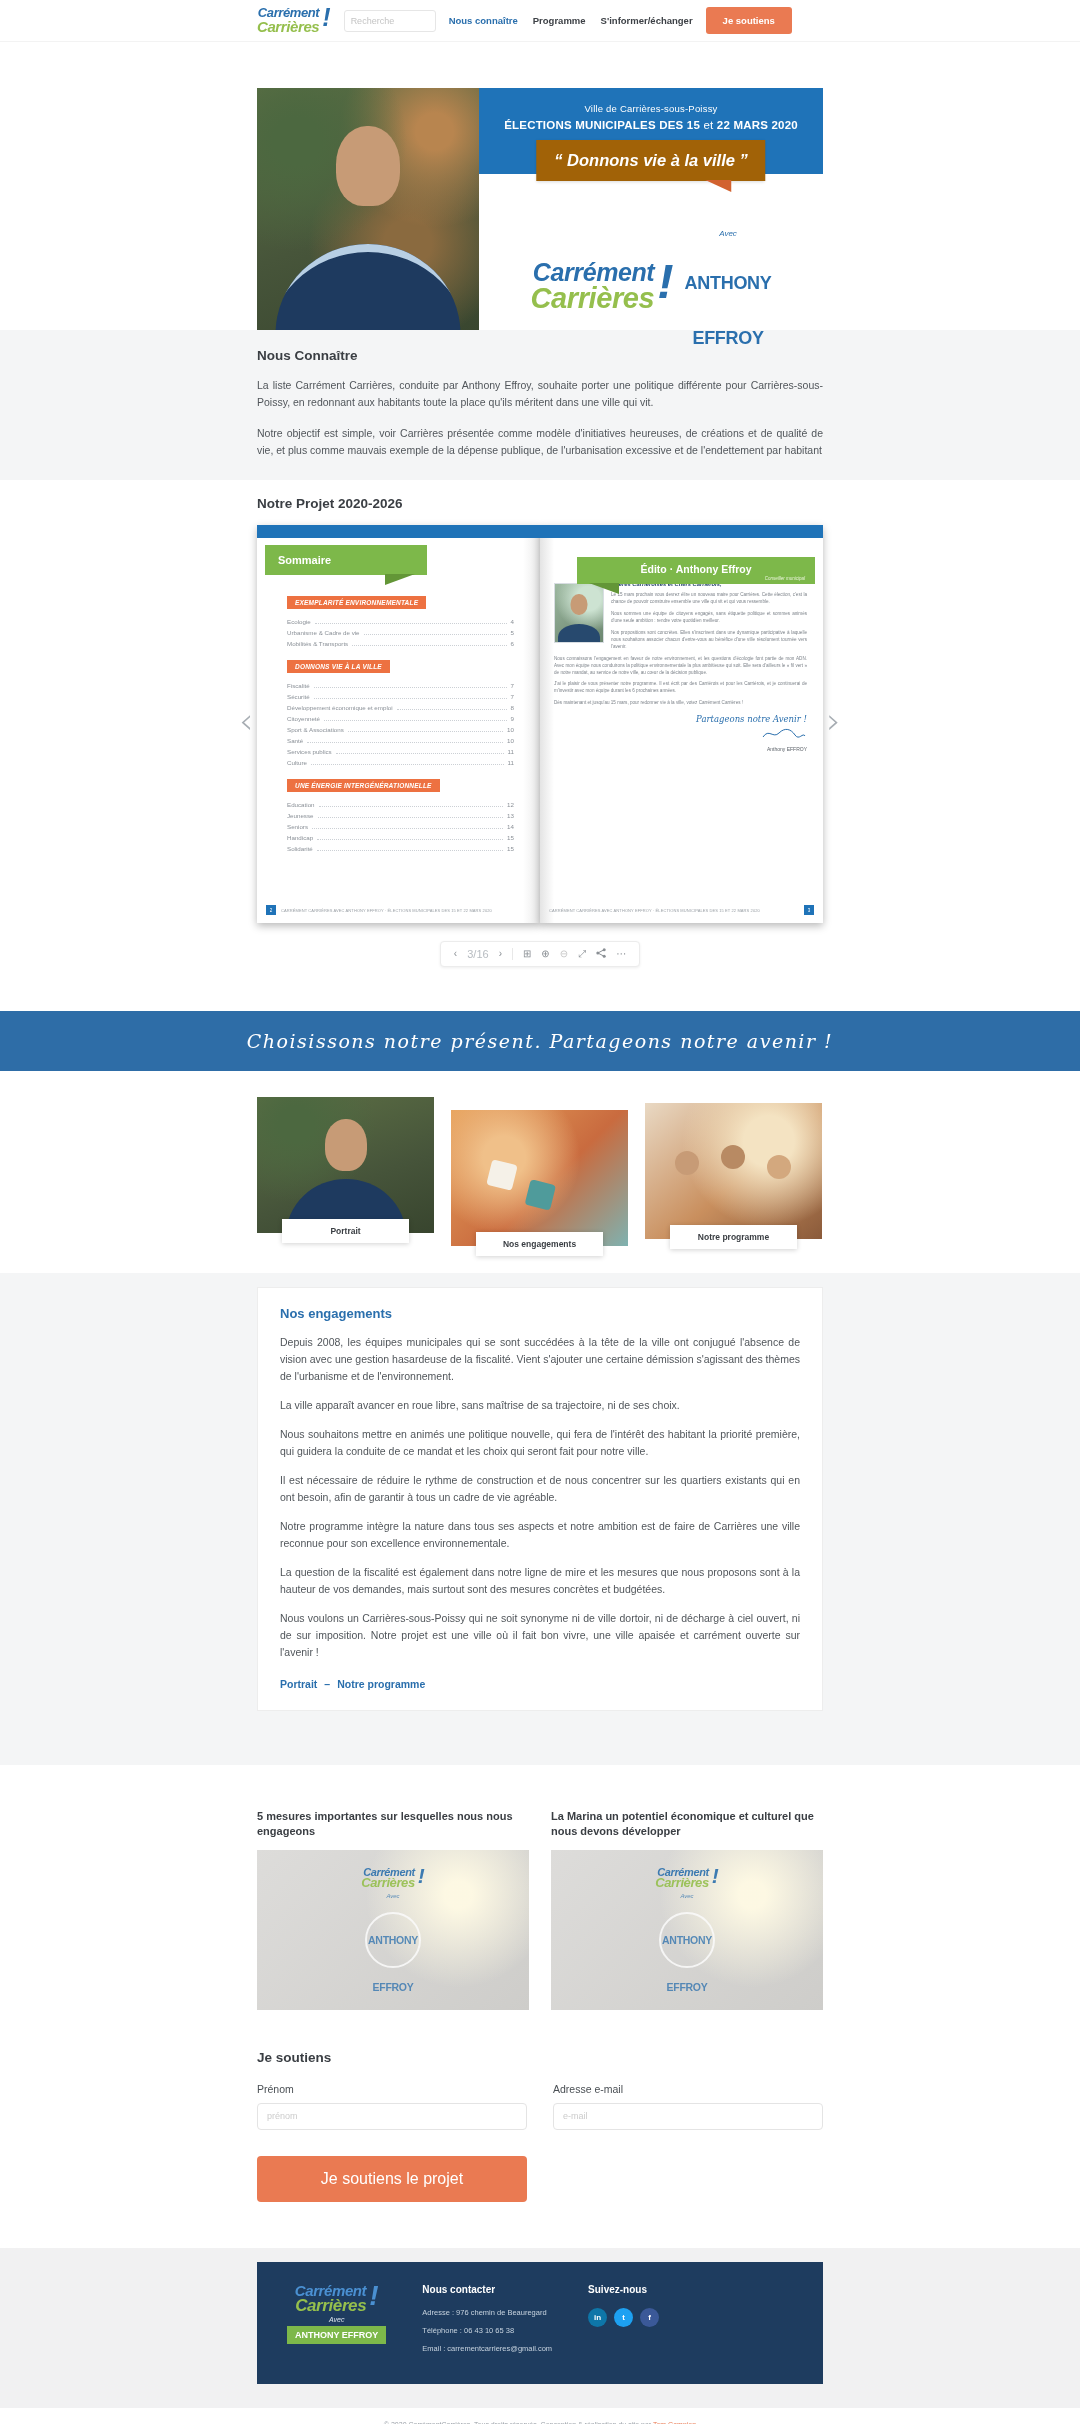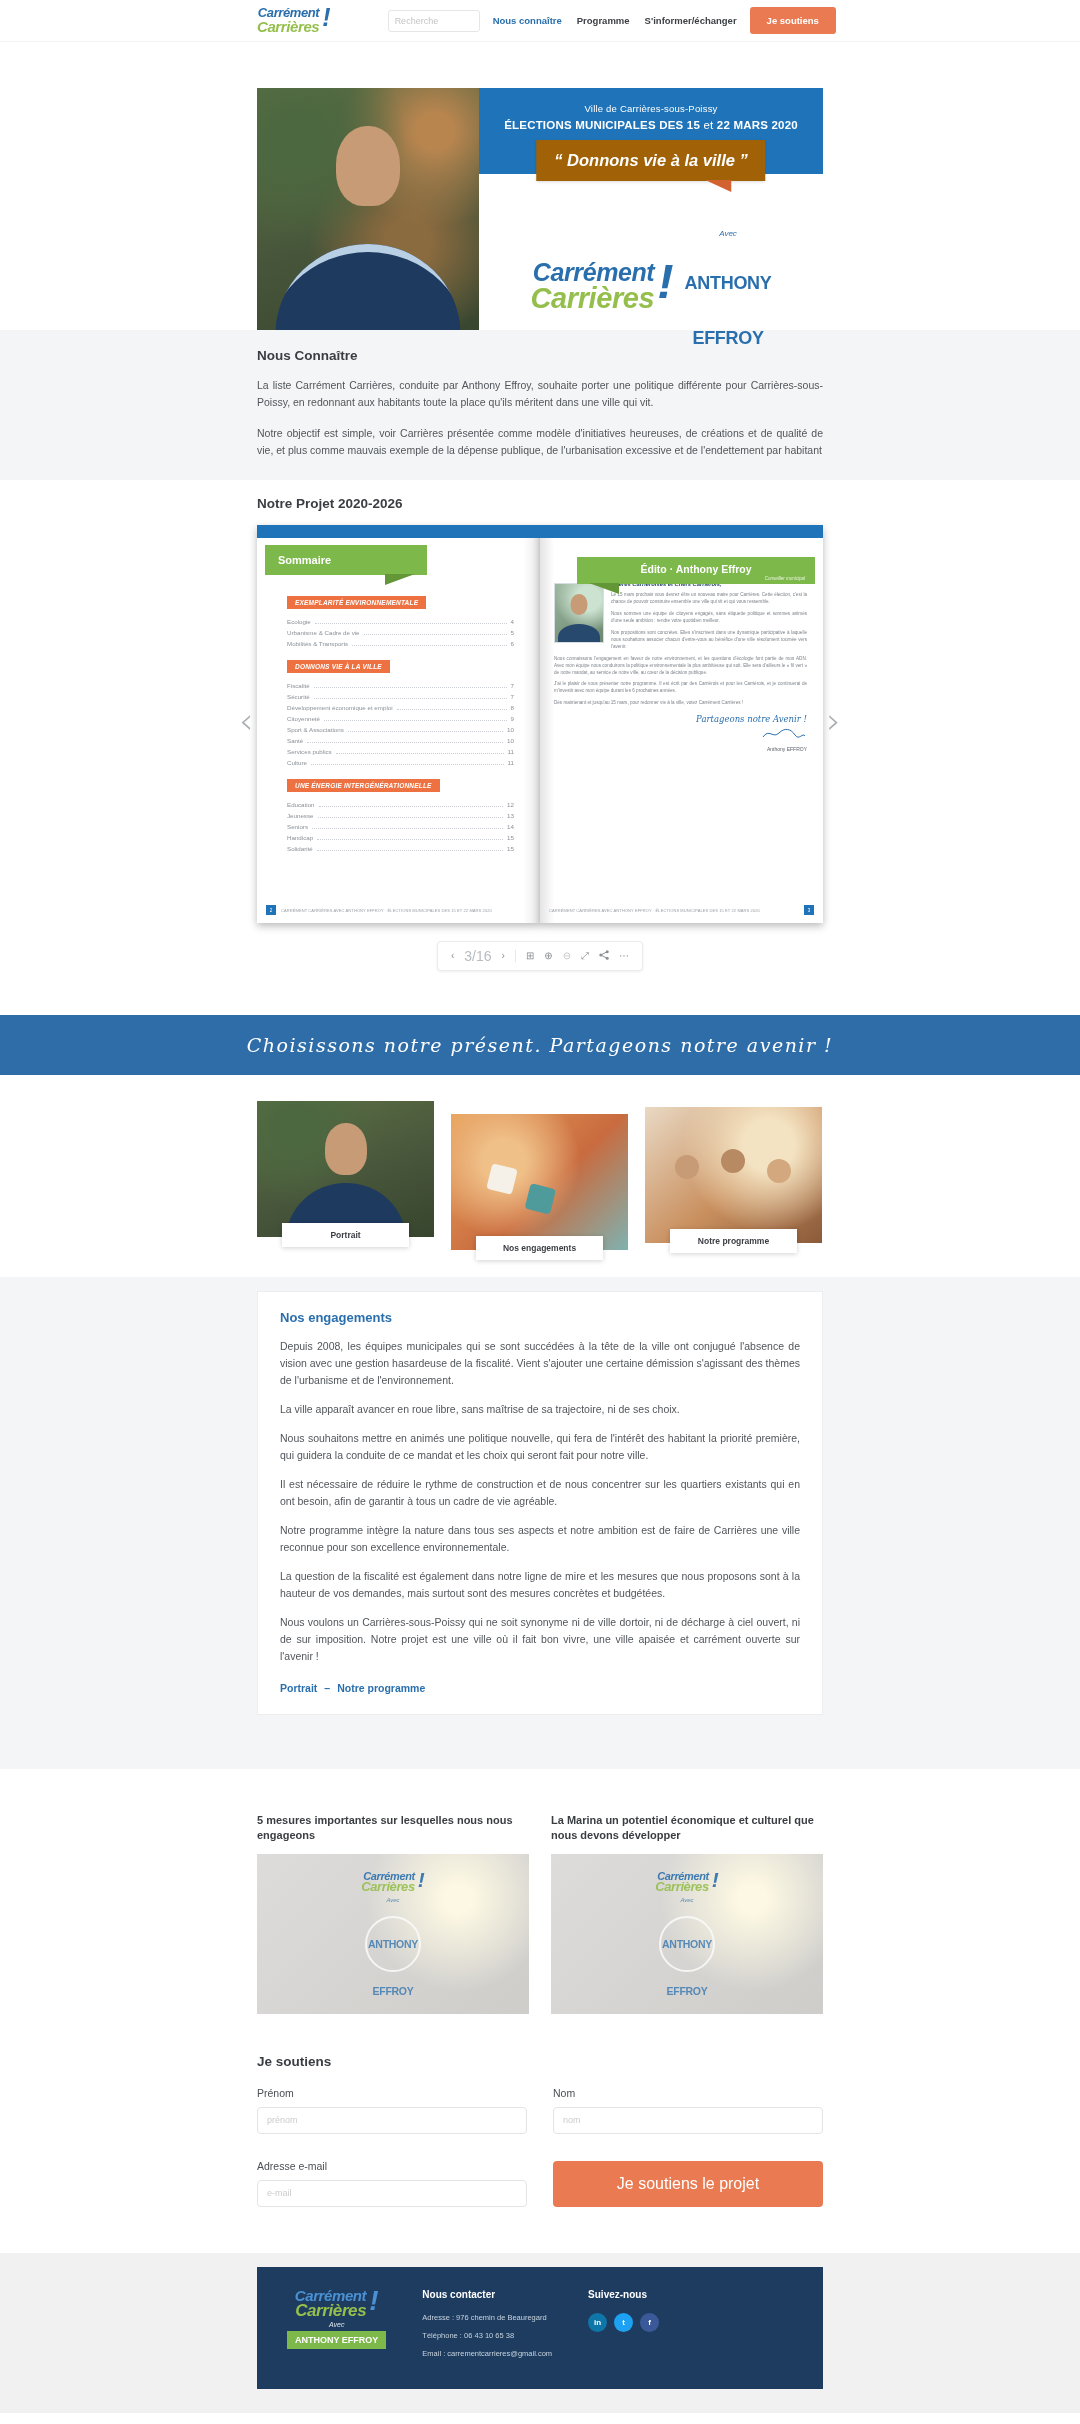--- a/index.html
+++ b/index.html
@@ -9,21 +9,21 @@
 
   
   .header { height: 42px; background: #fff; border-bottom: 1px solid #f3f3f3; display: flex; align-items: center; }
   .header-inner { width: 566px; margin: 0 auto; display: flex; align-items: center; gap: 13px; }
   .clogo { display: flex; align-items: flex-start; gap: 3px; }
   .cl-lines { text-align: right; font-weight: bold; font-style: italic; line-height: 0.95; letter-spacing: -0.4px; }
   .cl-l1 { color: #2a6fad; display: block; }
   .cl-l2 { color: #95bf4d; display: block; }
   .cl-bang { color: #2a6fad; font-weight: bold; font-style: italic; line-height: 0.85; }
   .clogo--sm .cl-l1 { font-size: 13px; } .clogo--sm .cl-l2 { font-size: 15px; } .clogo--sm .cl-bang { font-size: 25px; }
-  .search { width: 92px; height: 22px; border: 1px solid #e6e6e6; border-radius: 3px; display: flex; align-items: center; padding: 0 6px; gap: 20px; background: #fff; margin-left: 44px; }
+  .search { width: 92px; height: 22px; border: 1px solid #e6e6e6; border-radius: 3px; display: flex; align-items: center; padding: 0 6px; gap: 20px; background: #fff; }
   .search input { border: none; outline: none; width: 60px; font-size: 9px; color: #555; font-family: inherit; }
   .search input::placeholder { color: #c4c4c4; }
   .nav { display: flex; gap: 15px; font-size: 9.5px; font-weight: bold; color: #3d4146; white-space: nowrap; }
   .nav .active { color: #2a6fad; }
   .nav span { cursor: pointer; }
   .cta-btn { background: #ea7a52; color: #fff; font-size: 9.5px; font-weight: bold; padding: 8px 17px; border: none; border-radius: 3px; white-space: nowrap; }
 
   
   .hero-section { padding-top: 46px; background: #fff; }
   .hero { display: flex; height: 242px; }
@@ -96,21 +96,21 @@
   .edito-signoff { clear: both; font-family: "DejaVu Serif", serif; font-style: italic; font-size: 8.5px; color: #2a6fad; text-align: right; margin-top: 8px; }
   .edito-sig { text-align: right; margin-top: 3px; }
   .edito-name { font-size: 5px; color: #5b6168; text-align: right; margin-top: 1px; }
   .book-arrow { position: absolute; top: 50%; transform: translateY(-58%); font-size: 36px; font-weight: 300;
     color: #a7adb3; line-height: 1; cursor: pointer; z-index: 4; font-family: "DejaVu Sans", sans-serif; }
   .arrow-left { left: -18px; } .arrow-right { right: -18px; }
   .fb-toolbar { width: fit-content; margin: 18px auto 0; display: flex; align-items: center; gap: 10px;
     background: #fff; border: 1px solid #ececec; border-radius: 4px; padding: 6px 13px;
     box-shadow: 0 1px 3px rgba(0,0,0,0.07); font-size: 10px; color: #8a8f94; }
   .fb-toolbar .tico { cursor: pointer; line-height: 1; }
-  .fb-page { font-size: 14px; color: #b7bcc1; }
+  .fb-page { font-size: 11px; color: #b7bcc1; }
   .fb-sep { width: 1px; height: 12px; background: #e8e8e8; }
 
   
   .slogan-band { margin-top: 0; background: #2e6da7; height: 60px; display: flex; align-items: center; justify-content: center; }
   .slogan-text { color: #fff; font-family: "DejaVu Serif", serif; font-style: italic; font-size: 19px; letter-spacing: 1.5px; }
 
   
   .cards-section { background: #fff; padding: 26px 0 30px; }
   .cards { display: flex; gap: 17px; }
   .card { width: 177px; }
@@ -498,24 +498,20 @@
 
 <div class="support">
   <div class="container">
     <div class="section-title">Je soutiens</div>
     <div class="form-grid">
       <div class="field">
         <label>Prénom</label>
         <input type="text" placeholder="prénom" style="">
       </div>
       <div class="field">
-        <label>Nom</label>
-        <input type="text" placeholder="nom" style="">
-      </div>
-      <div class="field">
         <label>Adresse e-mail</label>
         <input type="text" placeholder="e-mail" style="">
       </div>
       <div class="submit-cell">
         <button class="submit-btn">Je soutiens le projet</button>
       </div>
     </div>
   </div>
 </div>
 

